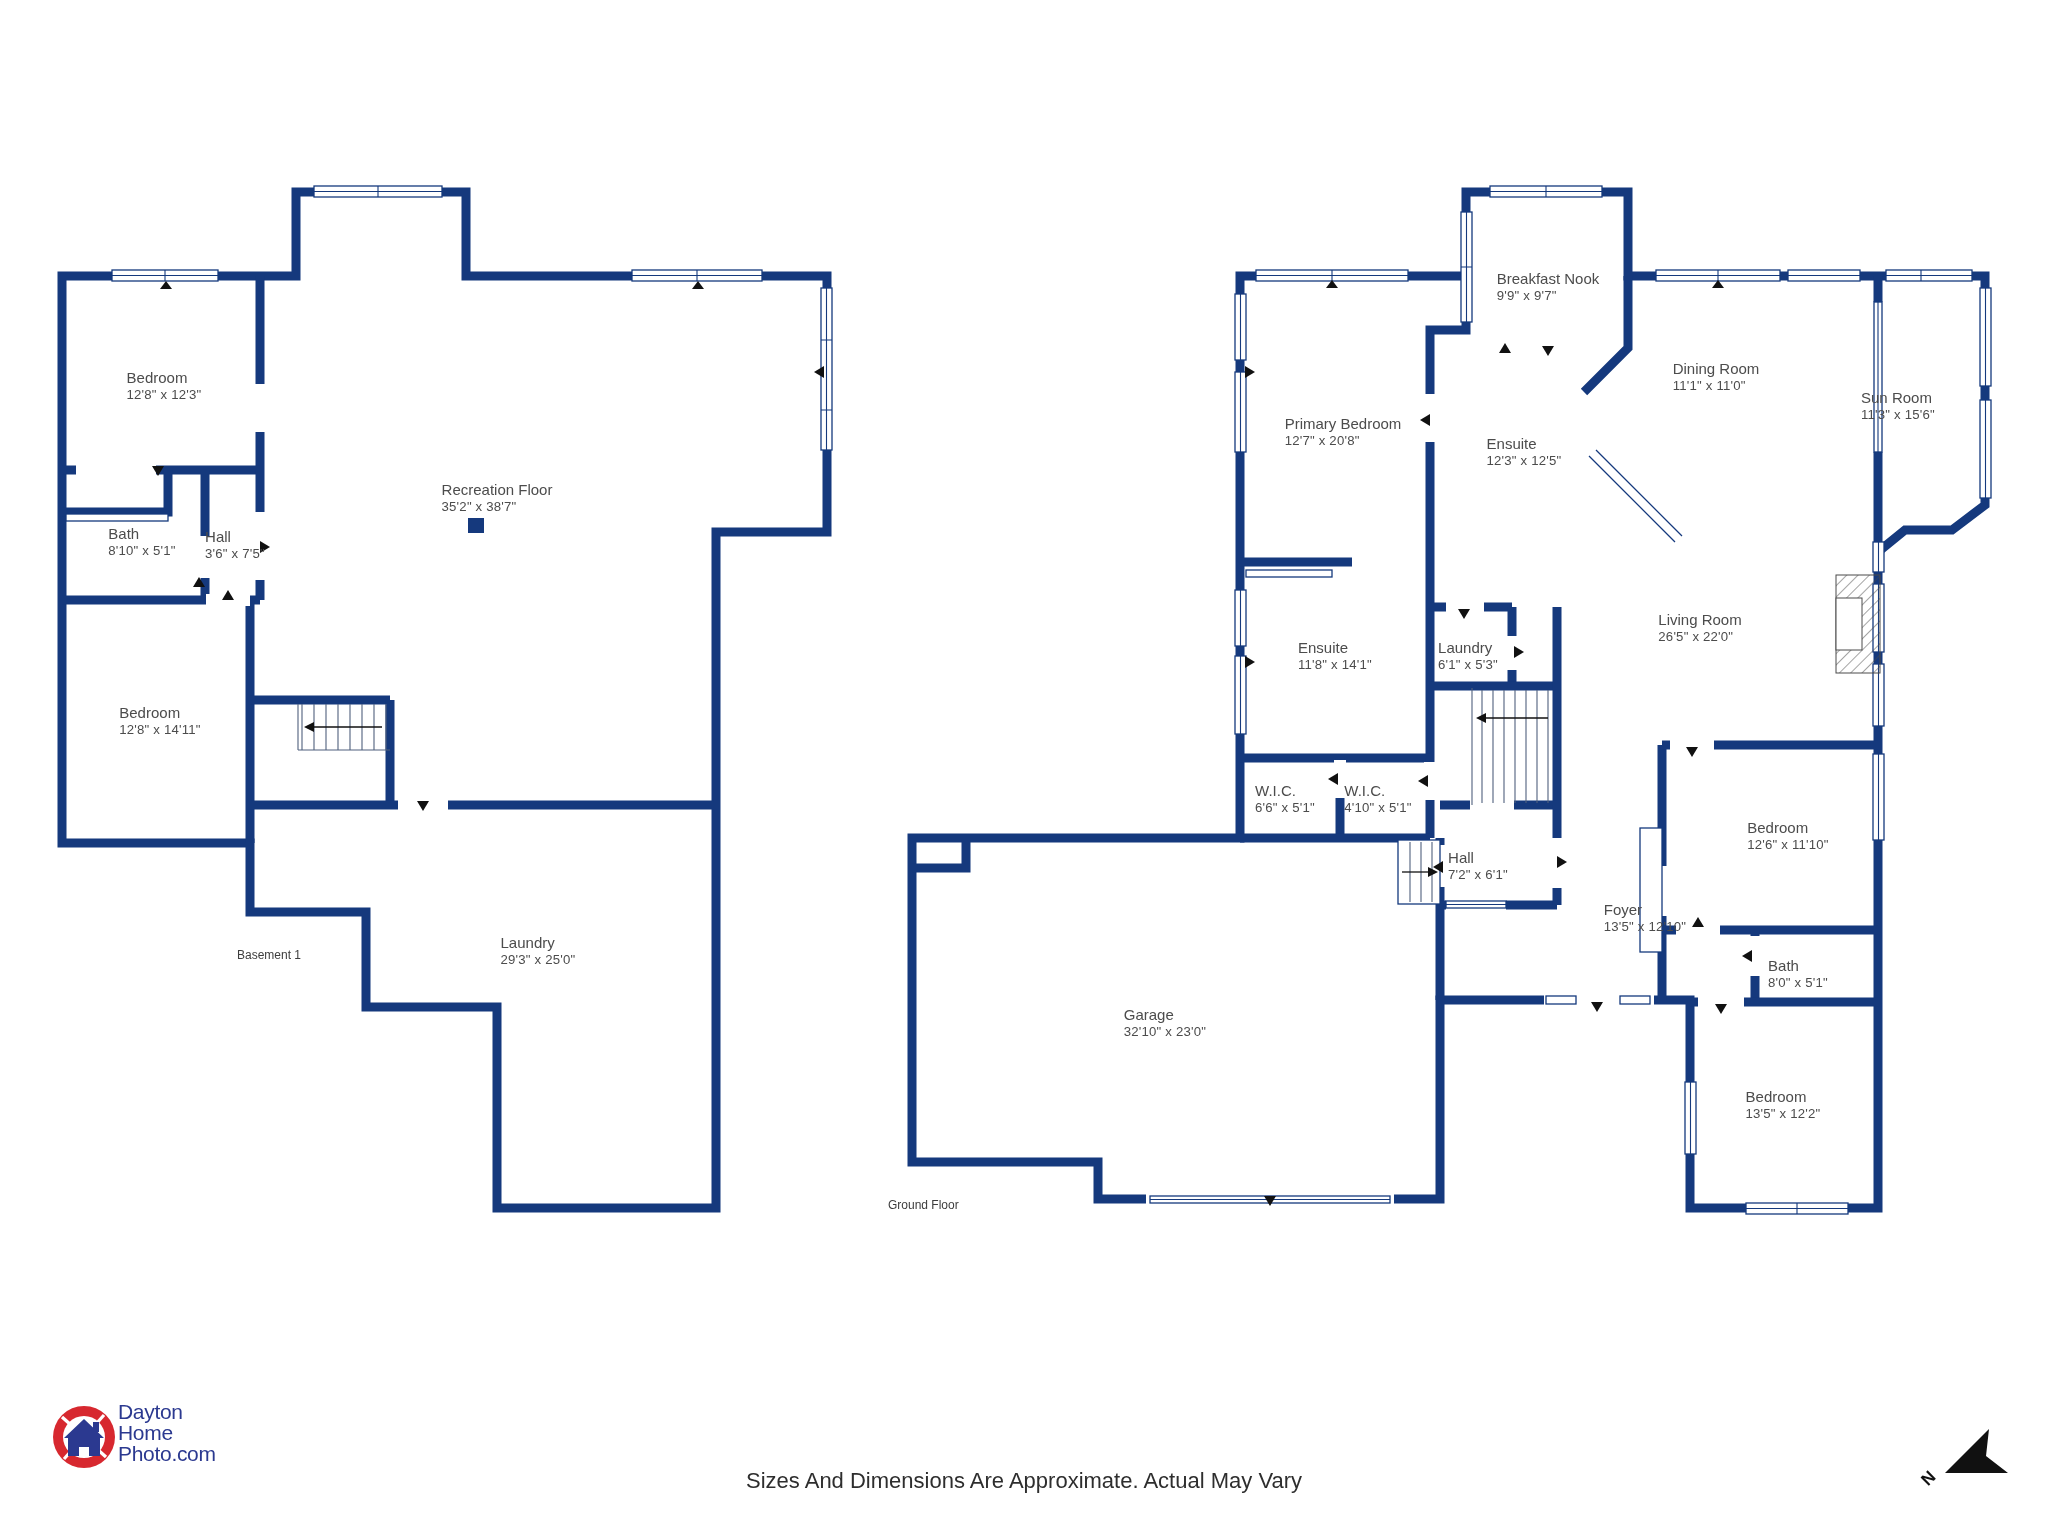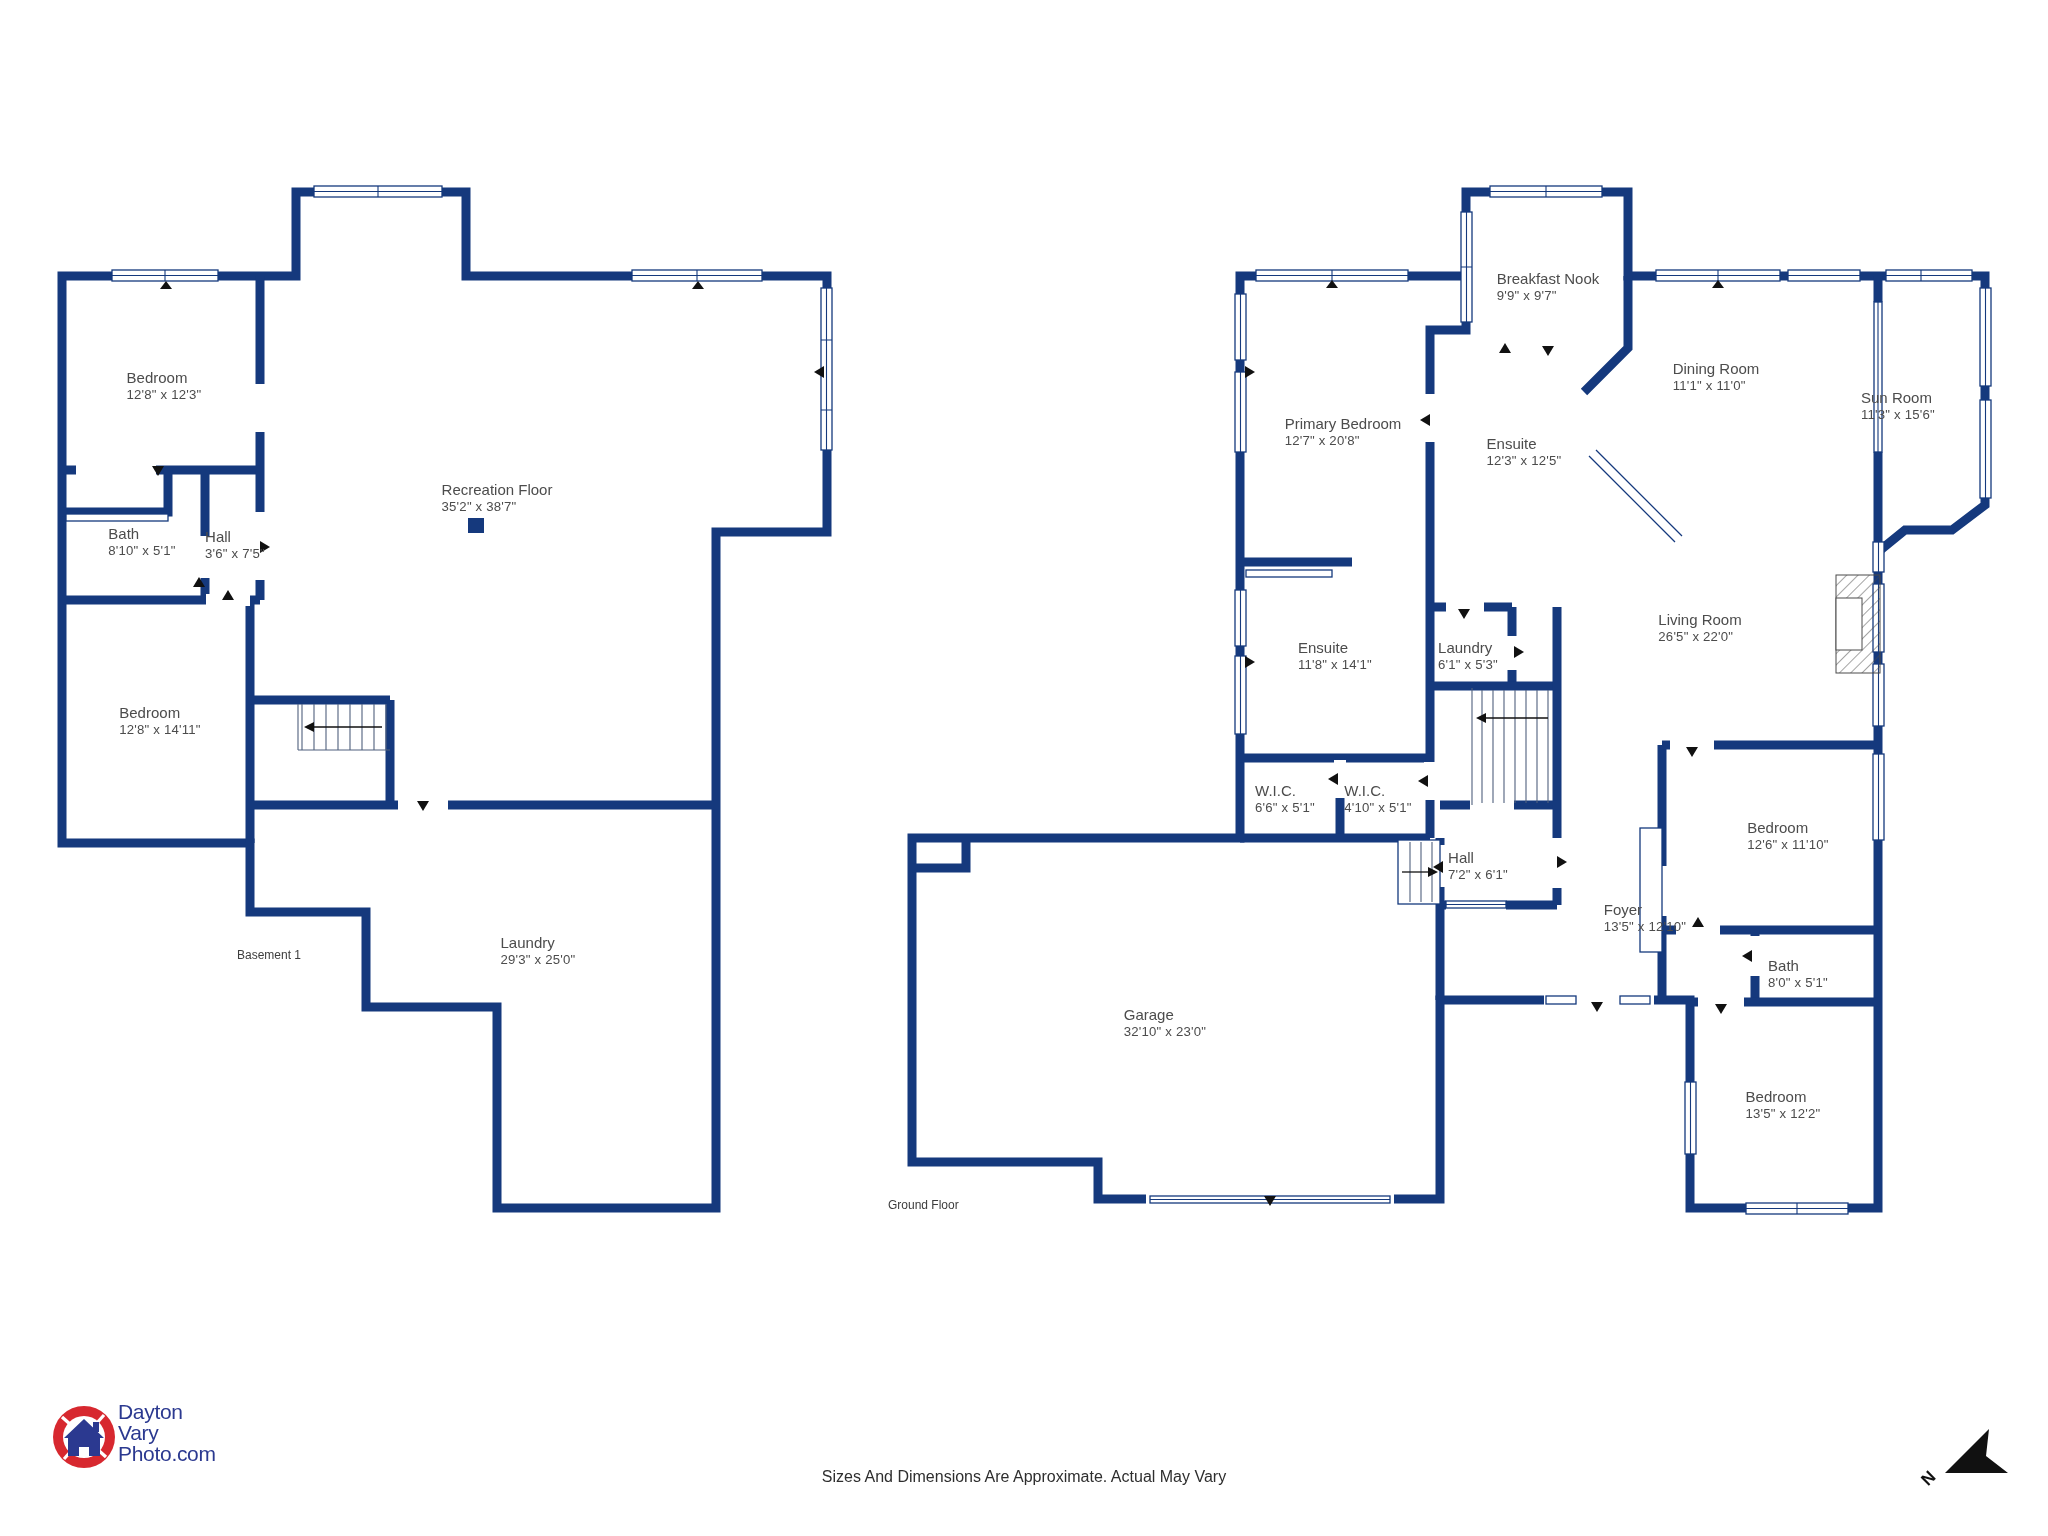--- a/index.html
+++ b/index.html
@@ -23,21 +23,21 @@
   .column{fill:var(--wall);}
   .hatchrect{stroke:#4a4a4a;stroke-width:1;}
   .firebox{fill:#ffffff;stroke:#4a4a4a;stroke-width:1;}
   .room-label{position:absolute;transform:translateX(-50%);text-align:left;
     color:var(--label-color);font-size:15px;line-height:1.08;white-space:nowrap;}
   .room-label .dims{font-size:13.2px;letter-spacing:.2px;}
   .floor-label{position:absolute;color:var(--floor-label-color);font-size:12px;white-space:nowrap;}
   .logo-text{position:absolute;left:118px;color:var(--logo-blue);font-weight:normal;
     font-size:21px;line-height:1;letter-spacing:-0.3px;white-space:nowrap;}
   .disclaimer{position:absolute;left:0;right:0;top:1468px;text-align:center;
-    color:var(--disclaimer-color);font-size:16px;}
+    color:var(--disclaimer-color);font-size:22px;}
 </style>
 </head>
 <body>
 
 <svg id="plan" width="2048" height="1536" viewBox="0 0 2048 1536">
   <defs>
     <pattern id="hp" width="8" height="8" patternUnits="userSpaceOnUse" patternTransform="rotate(45)">
       <line x1="0" y1="0" x2="0" y2="8" stroke="#4a4a4a" stroke-width="1"></line>
     </pattern>
   </defs>
@@ -315,16 +315,16 @@
   <span>Bedroom</span><br>
   <span class="dims">13'5" x 12'2"</span>
 </div>
 <div class="room-label" style="left:1165px;top:1007px">
   <span>Garage</span><br>
   <span class="dims">32'10" x 23'0"</span>
 </div>
 <div class="floor-label" style="left:888px;top:1198px">Ground Floor</div>
 
 <div class="logo-text" style="top:1401px">Dayton</div>
-<div class="logo-text" style="top:1422px">Vary</div>
+<div class="logo-text" style="top:1422px">Home</div>
 <div class="logo-text" style="top:1443px">Photo.com</div>
 
 <div class="disclaimer">Sizes And Dimensions Are Approximate. Actual May Vary</div>
 
 </body></html>

